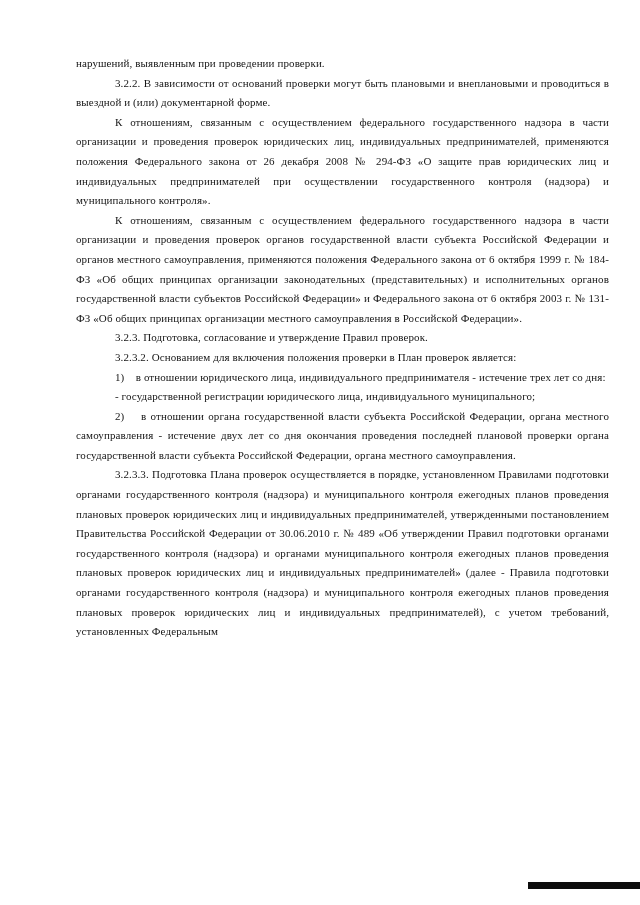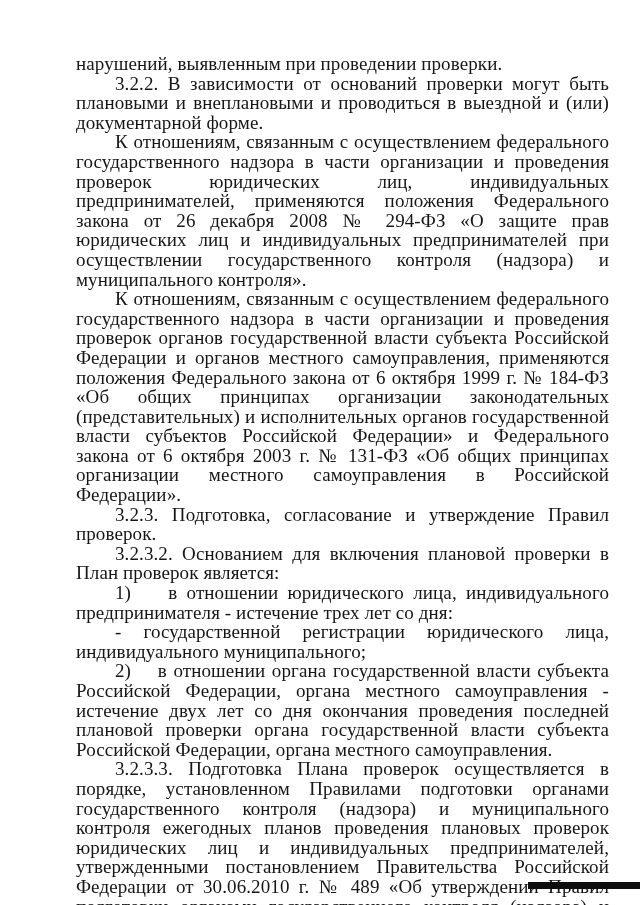--- a/index.html
+++ b/index.html
@@ -16,21 +16,21 @@
   }
   .scan-page {
     position: absolute;
     left: 76px;
     top: 54px;
     width: 533px;
     color: #161616;
   }
   .para {
     margin: 0;
-    font-size: 19px;
+    font-size: 11px;
     line-height: 19.6px;
     text-align: justify;
     text-indent: 39px;
     letter-spacing: 0.1px;
   }
   .para.no-indent {
     text-indent: 0;
   }
   .scan-artifact {
     position: absolute;
@@ -43,20 +43,20 @@
 </style>
 </head>
 <body>
 
 <div class="scan-page">
   <p class="para no-indent">нарушений, выявленным при проведении проверки.</p>
   <p class="para">3.2.2. В зависимости от оснований проверки могут быть плановыми и внеплановыми и проводиться в выездной и (или) документарной форме.</p>
   <p class="para">К отношениям, связанным с осуществлением федерального государственного надзора в части организации и проведения проверок юридических лиц, индивидуальных предпринимателей, применяются положения Федерального закона от 26 декабря 2008 № 294-ФЗ «О защите прав юридических лиц и индивидуальных предпринимателей при осуществлении государственного контроля (надзора) и муниципального контроля».</p>
   <p class="para">К отношениям, связанным с осуществлением федерального государственного надзора в части организации и проведения проверок органов государственной власти субъекта Российской Федерации и органов местного самоуправления, применяются положения Федерального закона от 6 октября 1999 г. № 184-ФЗ «Об общих принципах организации законодательных (представительных) и исполнительных органов государственной власти субъектов Российской Федерации» и Федерального закона от 6 октября 2003 г. № 131-ФЗ «Об общих принципах организации местного самоуправления в Российской Федерации».</p>
   <p class="para">3.2.3. Подготовка, согласование и утверждение Правил проверок.</p>
-  <p class="para">3.2.3.2. Основанием для включения плановой проверки в План проверок является:</p>
+  <p class="para">3.2.3.2. Основанием для включения положения проверки в План проверок является:</p>
   <p class="para">1)&nbsp;&nbsp;&nbsp;&nbsp;в отношении юридического лица, индивидуального предпринимателя - истечение трех лет со дня:</p>
   <p class="para">- государственной регистрации юридического лица, индивидуального муниципального;</p>
   <p class="para">2)&nbsp;&nbsp;&nbsp;&nbsp;в отношении органа государственной власти субъекта Российской Федерации, органа местного самоуправления - истечение двух лет со дня окончания проведения последней плановой проверки органа государственной власти субъекта Российской Федерации, органа местного самоуправления.</p>
   <p class="para">3.2.3.3. Подготовка Плана проверок осуществляется в порядке, установленном Правилами подготовки органами государственного контроля (надзора) и муниципального контроля ежегодных планов проведения плановых проверок юридических лиц и индивидуальных предпринимателей, утвержденными постановлением Правительства Российской Федерации от 30.06.2010 г. № 489 «Об утверждении Правил подготовки органами государственного контроля (надзора) и органами муниципального контроля ежегодных планов проведения плановых проверок юридических лиц и индивидуальных предпринимателей» (далее - Правила подготовки органами государственного контроля (надзора) и муниципального контроля ежегодных планов проведения плановых проверок юридических лиц и индивидуальных предпринимателей), с учетом требований, установленных Федеральным</p>
 </div>
 
 <div class="scan-artifact"></div>
 
 </body></html>

